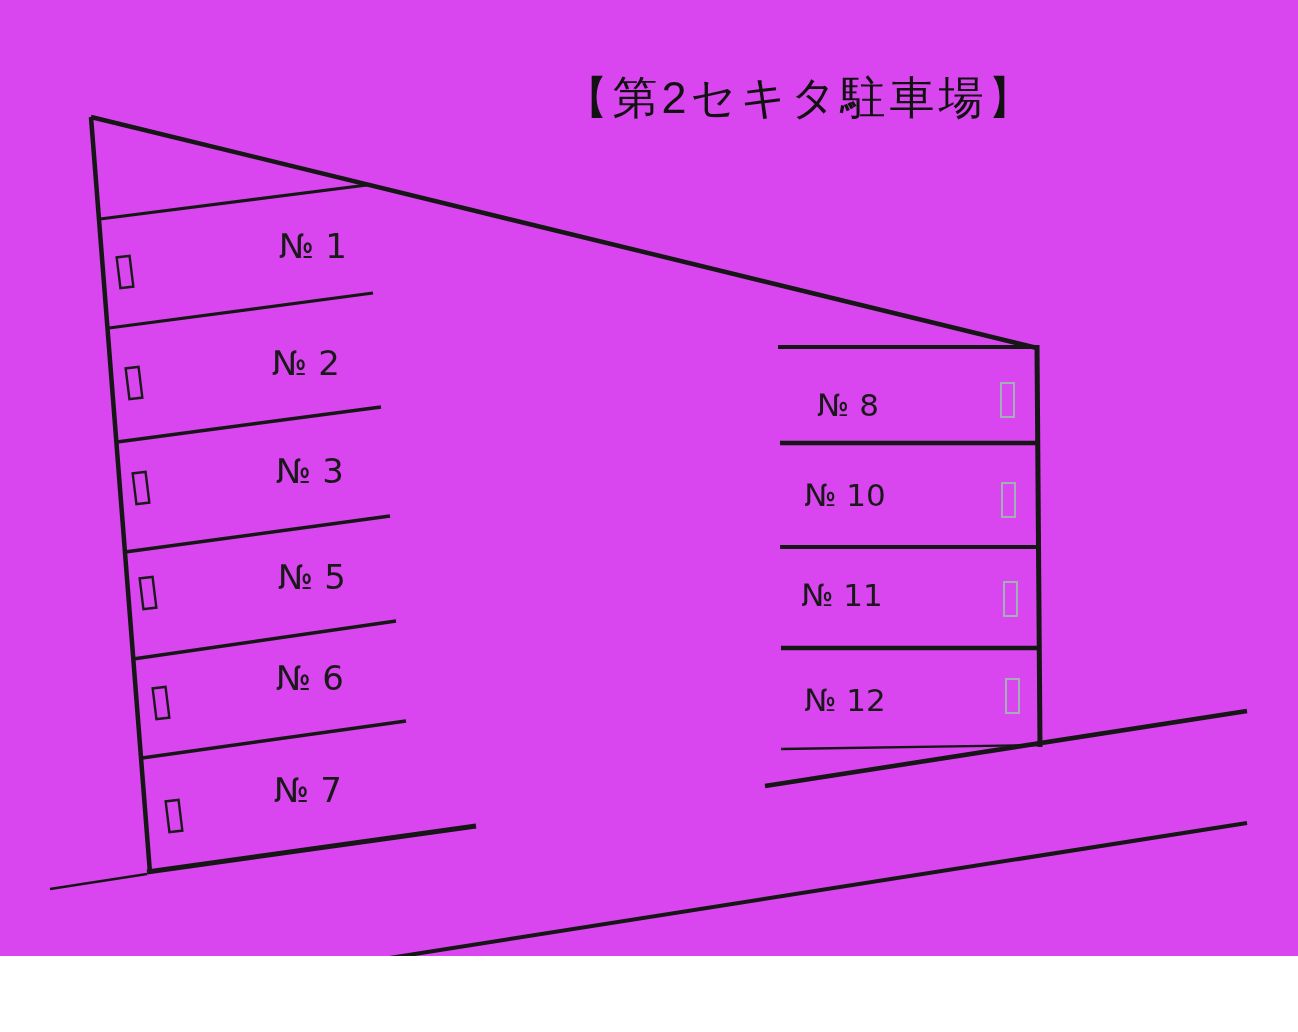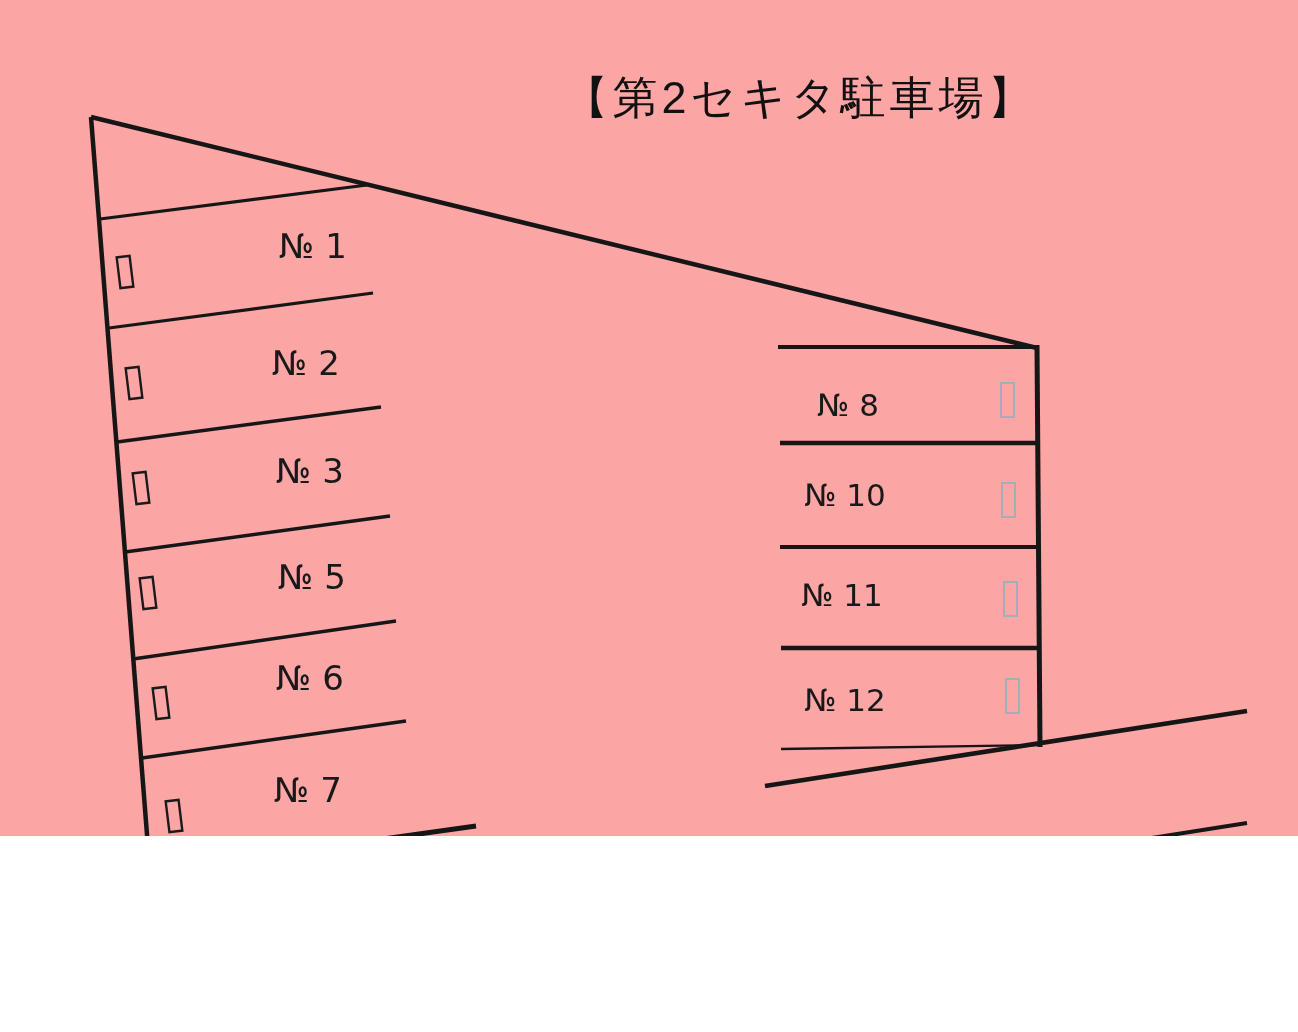--- a/index.html
+++ b/index.html
@@ -3,22 +3,22 @@
 <meta charset="utf-8">
 <style>
   html, body {
     margin: 0;
     padding: 0;
     background: #ffffff;
   }
   .stage {
     position: relative;
     width: 1298px;
-    height: 836px;
-    background: #fca5a5;
+    height: 956px;
+    background: #d946ef;
     overflow: hidden;
     font-family: "Liberation Sans", "DejaVu Sans", sans-serif;
   }
   svg { display: block; }
   .lot-line {
     stroke: #161616;
     fill: none;
     stroke-linecap: butt;
   }
   .title-text {

